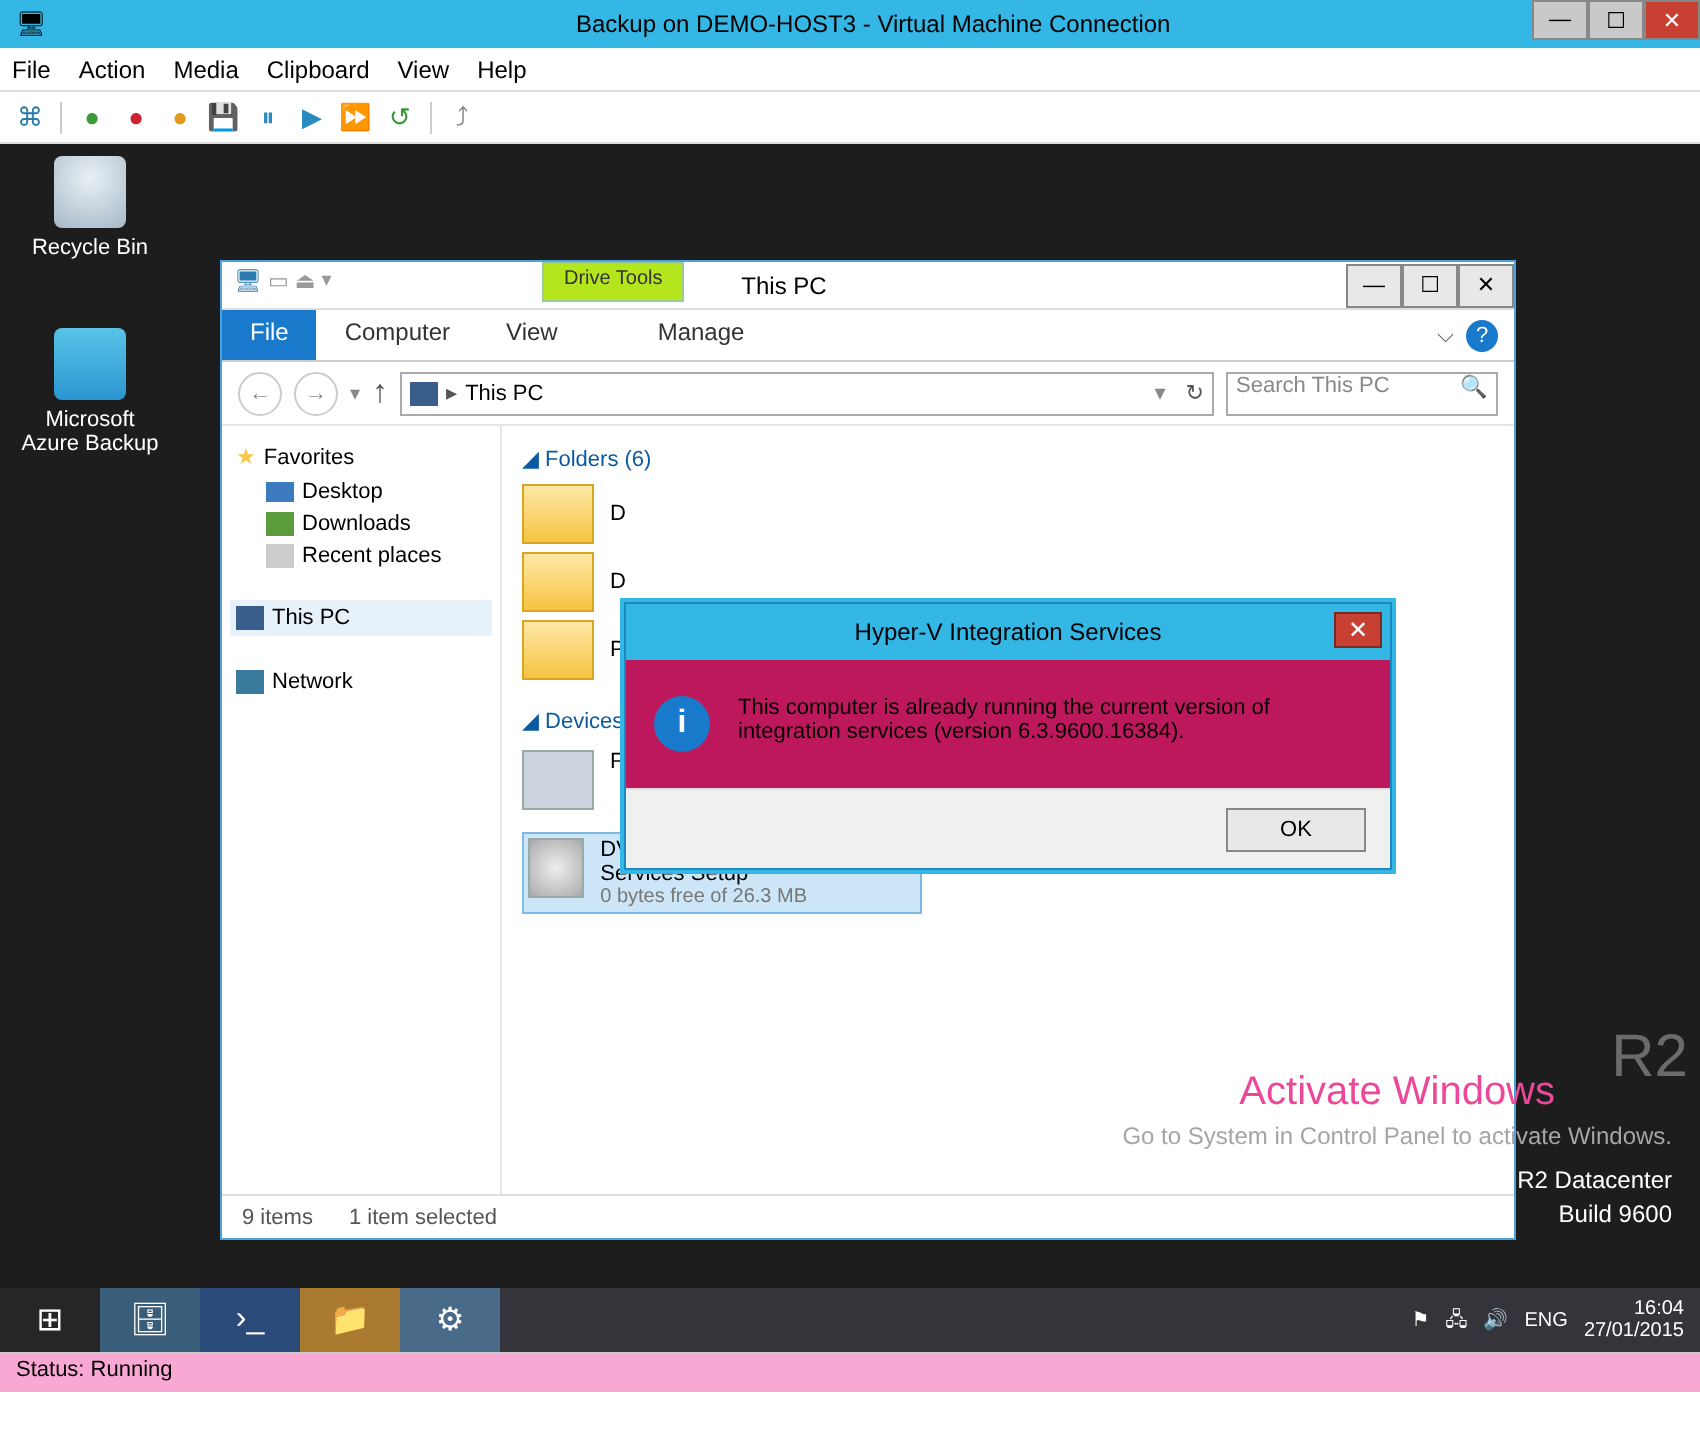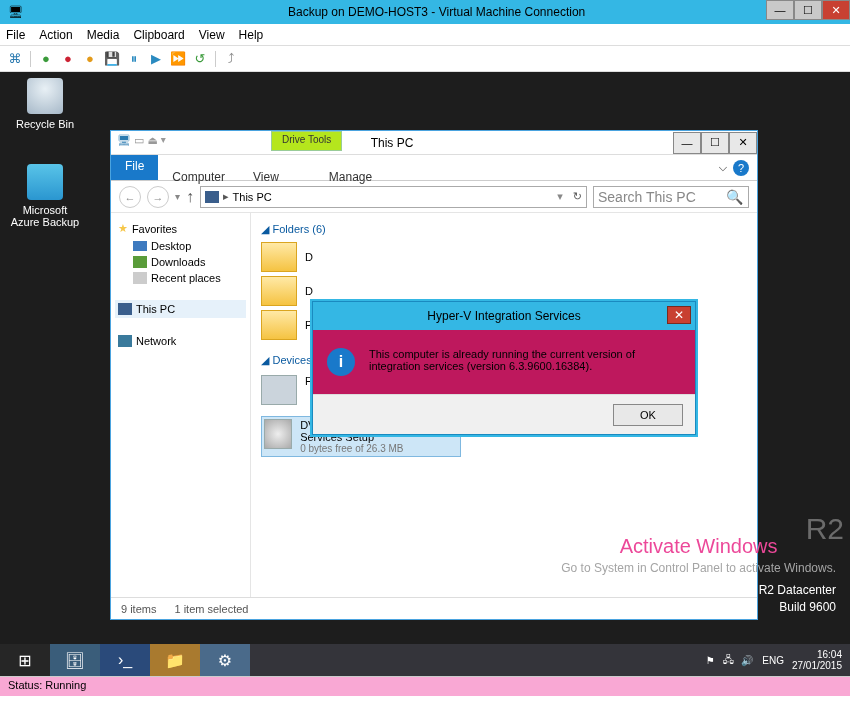--- a/index.html
+++ b/index.html
@@ -25,28 +25,28 @@
 .explorer { position: absolute; left: 110px; top: 58px; width: 648px; height: 490px; background: #fff; border: 1px solid #4aa3df; display: flex; flex-direction: column; }
 .exp-title { height: 24px; background: #fff; border-bottom: 1px solid #ddd; display: flex; align-items: center; font-size: 12px; position: relative; }
 .exp-title .mini { position: absolute; left: 6px; top: 3px; display: flex; gap: 3px; }
 .exp-title .this-pc-title { flex: 1; text-align: center; }
 .exp-title .win-ctrls { display: flex; }
 .win-ctrl { width: 28px; height: 22px; border: 1px solid #888; background: #e8e8e8; display: flex; align-items: center; justify-content: center; font-size: 11px; cursor: pointer; }
 .drive-tools { position: absolute; left: 160px; top: 0; height: 20px; background: #b5e61d; padding: 2px 10px; font-size: 10px; color: #333; border: 1px solid #9c9; }
 
 .ribbon-row { height: 26px; background: #fff; display: flex; align-items: stretch; font-size: 12px; border-bottom: 1px solid #ccc; }
 .file-tab { background: #1979ca; color: #fff; padding: 4px 14px; cursor: pointer; }
-.ribbon-tab { padding: 4px 14px; cursor: pointer; color: #333; margin-top: 11px; }
+.ribbon-tab { padding: 4px 14px; cursor: pointer; color: #333; }
 .ribbon-right { margin-left: auto; display: flex; align-items: center; gap: 6px; padding-right: 8px; }
 .help-q { width: 16px; height: 16px; border-radius: 50%; background: #1979ca; color: #fff; display: flex; align-items: center; justify-content: center; font-size: 11px; }
 
 .nav-row { height: 32px; display: flex; align-items: center; gap: 6px; padding: 0 8px; border-bottom: 1px solid #e5e5e5; }
 .nav-btn { width: 22px; height: 22px; border: 1px solid #ccc; border-radius: 50%; display: flex; align-items: center; justify-content: center; font-size: 11px; color: #888; cursor: pointer; }
 .addr-box { flex: 1; height: 22px; border: 1px solid #aaa; display: flex; align-items: center; padding: 0 4px; font-size: 11px; gap: 4px; }
-.search-box { width: 156px; height: 22px; border: 1px solid #aaa; display: flex; align-items: center; padding: 0 4px; font-size: 14px; color: #888; }
+.search-box { width: 136px; height: 22px; border: 1px solid #aaa; display: flex; padding: 0 4px; font-size: 11px; color: #888; }
 
 .exp-body { flex: 1; display: flex; }
 .nav-pane { width: 140px; border-right: 1px solid #e5e5e5; padding: 6px 4px; font-size: 11px; }
 .nav-pane .grp { margin-bottom: 14px; }
 .nav-pane .grp-hdr { display: flex; align-items: center; gap: 4px; padding: 3px; cursor: pointer; }
 .nav-pane .grp-item { display: flex; align-items: center; gap: 4px; padding: 2px 2px 2px 18px; cursor: pointer; }
 .content-pane { flex: 1; padding: 6px 10px; font-size: 11px; overflow: hidden; }
 .section-hdr { color: #0a5aa0; font-size: 11px; margin: 4px 0 6px; }
 .folder-item { display: flex; align-items: center; gap: 8px; margin: 4px 0; }
 .fld-ic { width: 36px; height: 30px; background: linear-gradient(#ffe9a6,#f5c342); border: 1px solid #daa520; }

